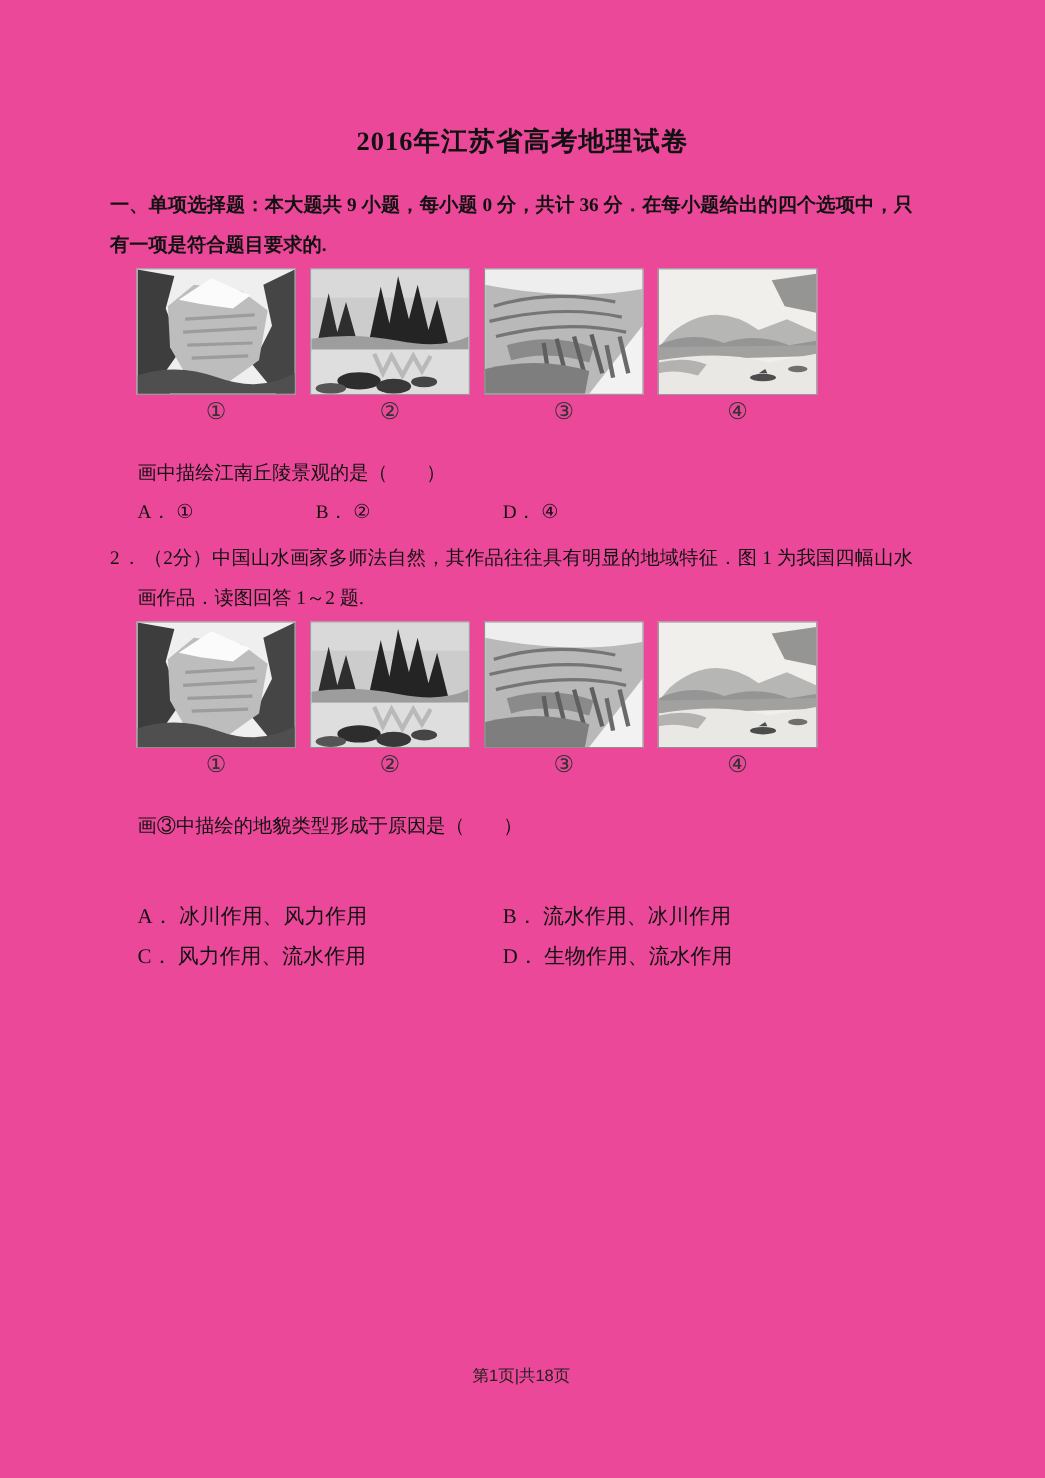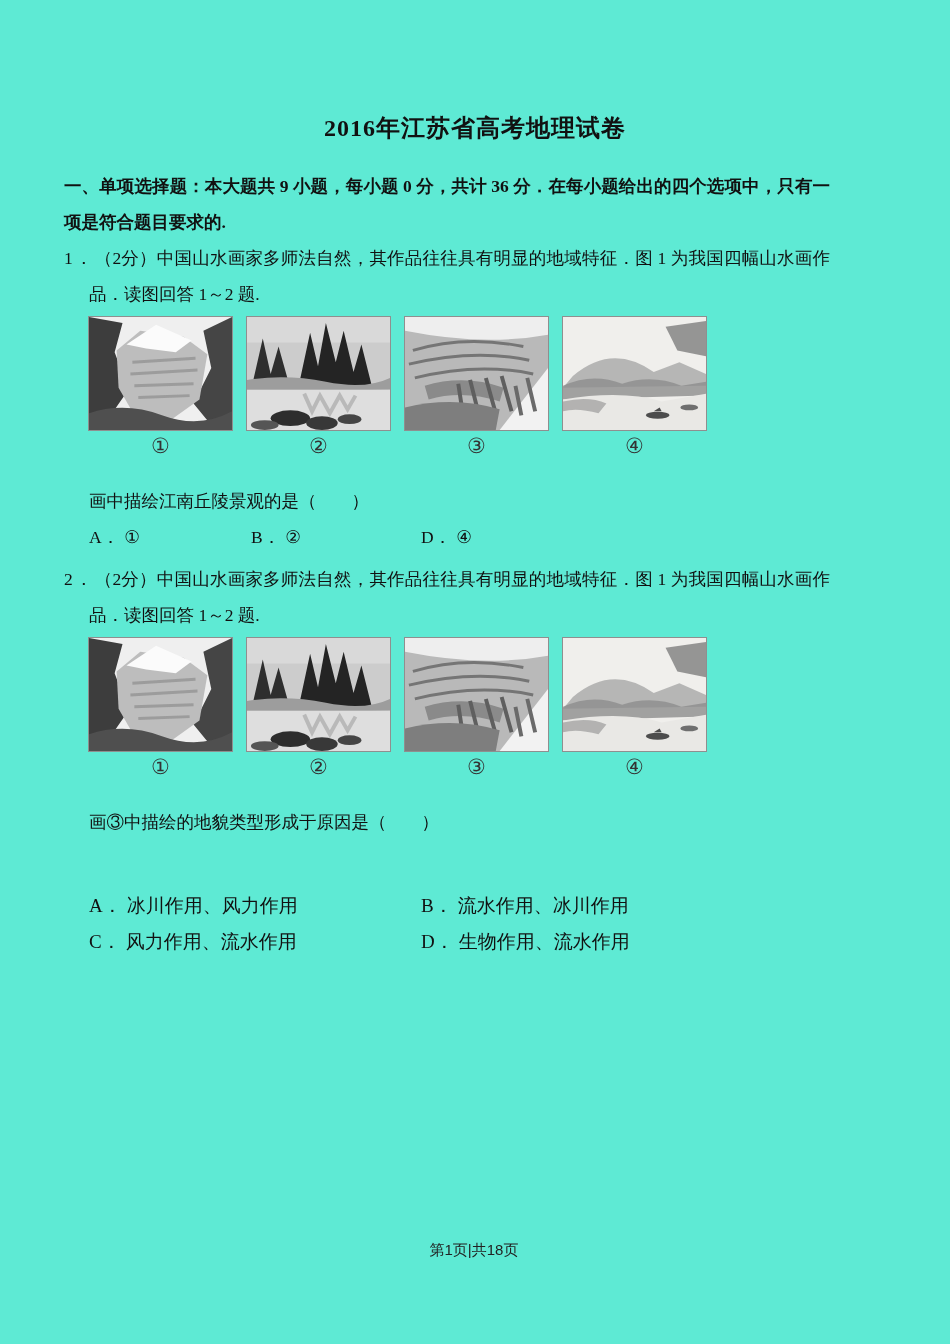--- a/index.html
+++ b/index.html
@@ -1,33 +1,33 @@
 <!DOCTYPE html>
 <html><head>
 <meta charset="utf-8">
 <style>
   html,body { margin:0; padding:0; background:#ffffff; }
   .page {
     position:relative;
     width:950px; height:1344px;
     margin:0 auto;
-    background:#5eead4;
+    background:#ec4899;
     color:#111111;
     font-family:"Liberation Serif","DejaVu Serif",serif;
     overflow:hidden;
   }
   .title {
     margin:0;
     padding-top:112px;
     text-align:center;
     font-size:24px;
     font-weight:bold;
     letter-spacing:1px;
   }
-  .content { padding:0 120px 0 64px; }
+  .content { padding:0 120px 0 100px; }
   .section-heading {
     margin:24px 0 0 0;
     font-weight:bold;
     font-size:17.5px;
     line-height:36px;
     text-align:justify;
   }
   .qpara {
     margin:0;
     font-size:17.5px;
@@ -144,21 +144,20 @@
 </svg>
 
 <div class="page">
 
   <h1 class="title">2016年江苏省高考地理试卷</h1>
 
   <div class="content">
 
     <p class="section-heading">一、单项选择题：本大题共 9 小题，每小题 0 分，共计 36 分．在每小题给出的四个选项中，只有一项是符合题目要求的.</p>
 
-    <p class="qpara"><span class="qnum">1．</span><span>（2分）</span><span>中国山水画家多师法自然，其作品往往具有明显的地域特征．图 1 为我国四幅山水画作品．读图回答 1～2 题.</span></p>
 
     <div class="figure-row">
       <div class="fig-cell">
         <svg class="fig-img" viewBox="0 0 145 115" preserveAspectRatio="none">
             <use href="#paint1"></use>
           </svg>
         <div class="fig-label">①</div>
       </div>
       <div class="fig-cell">
         <svg class="fig-img" viewBox="0 0 145 115" preserveAspectRatio="none">

